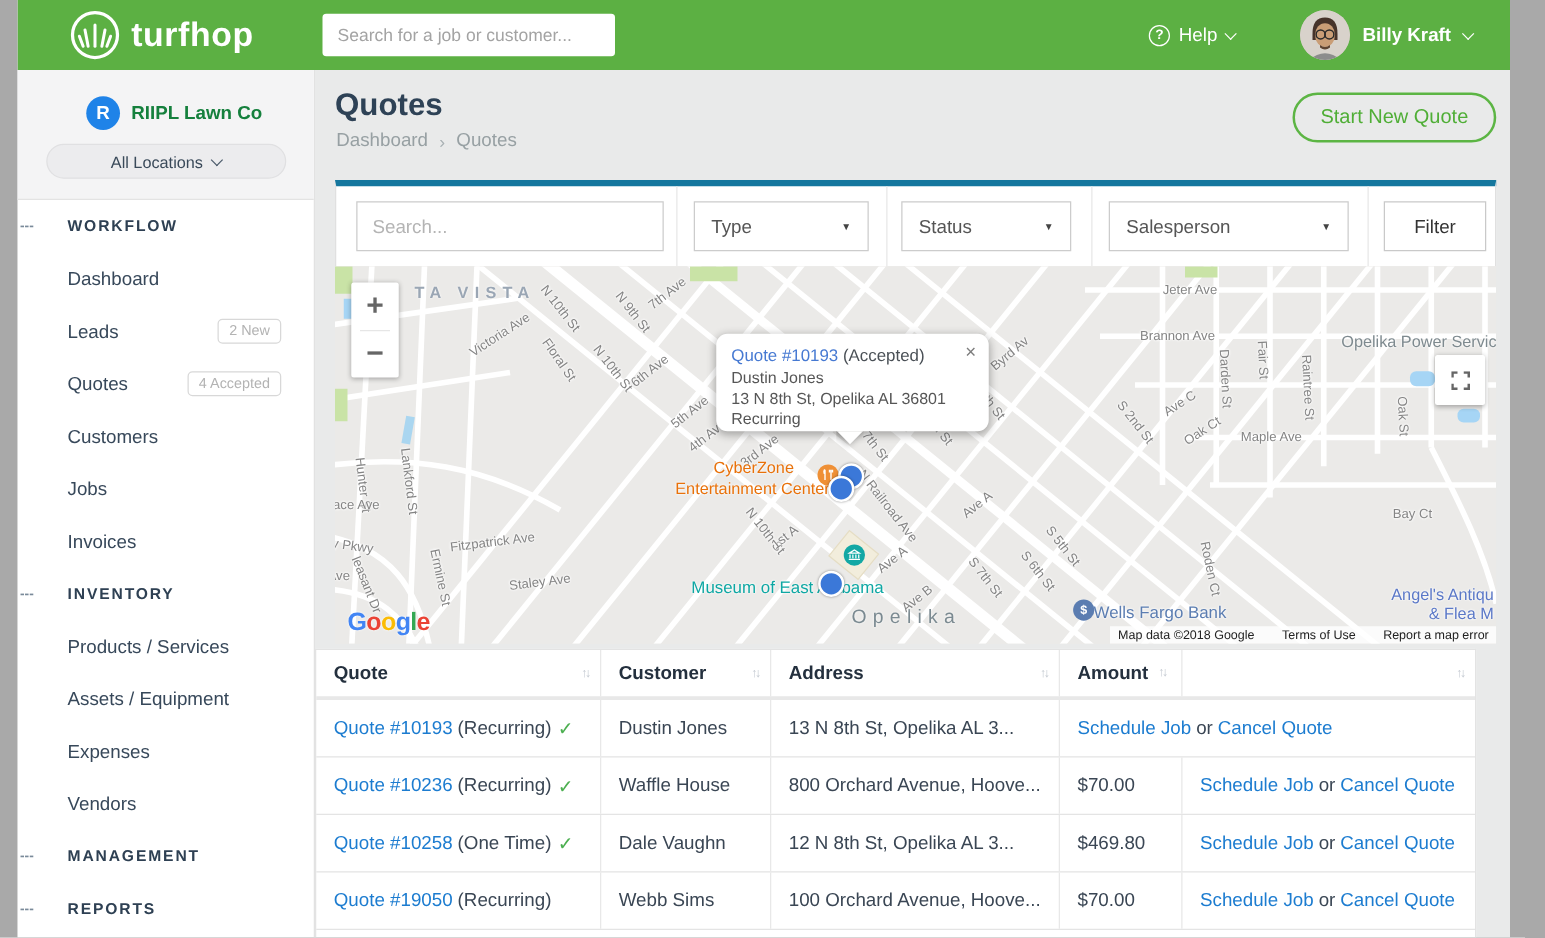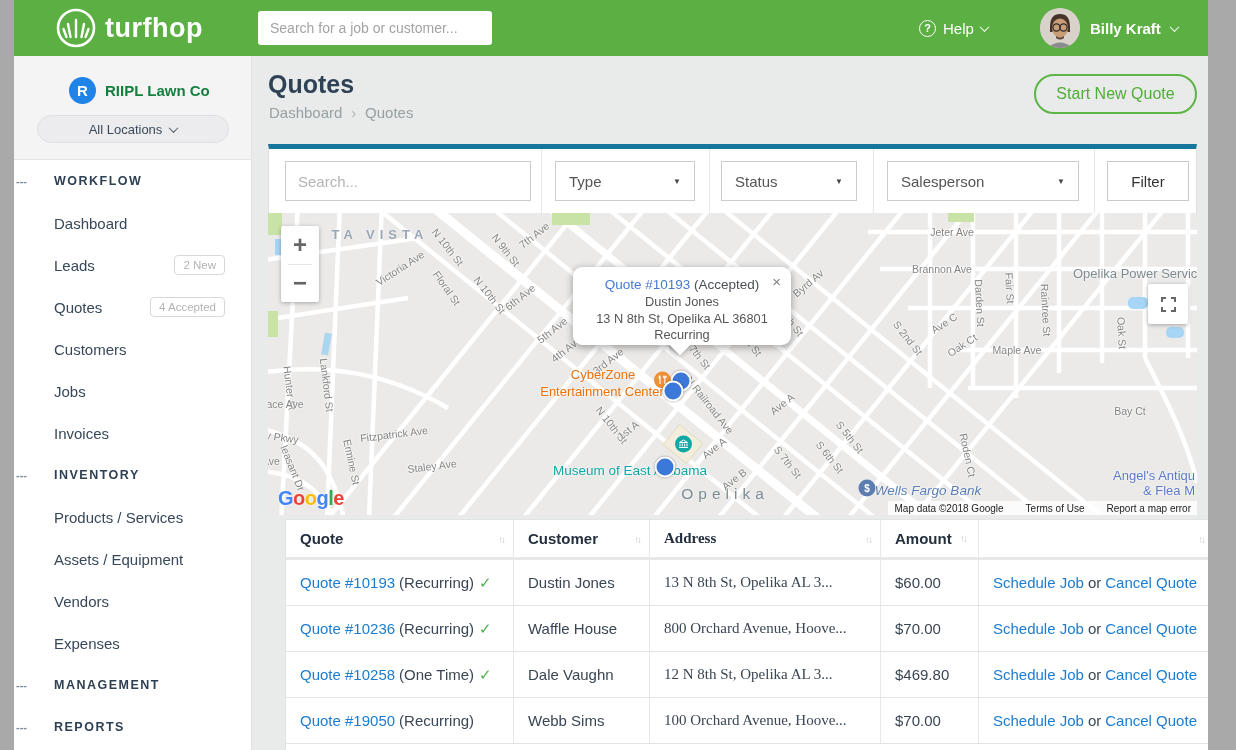--- a/index.html
+++ b/index.html
@@ -48,59 +48,59 @@
 .f-btn{position:absolute;top:12px;height:40px;border:1px solid #c9c9c9;background:#fff;font-size:15px;color:#333;display:flex;align-items:center;justify-content:center;}
 
 .map{position:absolute;left:16px;top:157px;width:929px;height:302px;background:#ebeae8;overflow:hidden;}
 .map svg.roads{position:absolute;left:0;top:0;}
 .street{position:absolute;font-size:10.5px;color:#848484;white-space:nowrap;transform:translate(-50%,-50%);text-shadow:0 0 2px #fff,0 0 2px #fff,0 0 3px #fff;}
 .hood{position:absolute;left:112px;top:21px;transform:translate(-50%,-50%);font-size:13px;font-weight:700;letter-spacing:5px;color:#9aa6b4;white-space:nowrap;text-shadow:0 0 2px #fff;}
 .city{position:absolute;left:457px;top:281px;transform:translate(-50%,-50%);font-size:15.5px;letter-spacing:5px;color:#7b8a91;white-space:nowrap;text-shadow:0 0 2px #fff;}
 .poi{position:absolute;white-space:nowrap;text-shadow:0 0 2px #fff,0 0 2px #fff;transform:translate(-50%,-50%);}
 .poi-cz{color:#e8710a;font-size:13px;text-align:center;}
 .poi-museum{color:#0ea7a3;font-size:13.5px;}
-.poi-bank{color:#5b7db1;font-size:13.5px;font-style:italic;}
+.poi-bank{color:#5b7db1;font-size:13.5px;}
 .poi-angel{color:#5b78c7;font-size:13px;text-align:right;transform:none;}
 .marker{position:absolute;width:21px;height:21px;border-radius:50%;background:#3b78d8;border:2.5px solid #fff;box-shadow:0 0 2px rgba(0,0,0,.45);transform:translate(-50%,-50%);}
 
 .zoomctl{position:absolute;left:13px;top:13px;width:38px;height:76px;background:#fff;box-shadow:0 1px 4px rgba(0,0,0,.3);border-radius:2px;}
 .zoomctl .zi,.zoomctl .zo{position:absolute;left:0;width:38px;height:38px;color:#666;font-size:24px;font-weight:700;display:flex;align-items:center;justify-content:center;}
 .zoomctl .zo{top:38px;}
 .zoomctl .zline{position:absolute;left:7px;right:7px;top:38px;height:1px;background:#e6e6e6;}
 .maptype{position:absolute;left:750px;top:14px;height:38px;display:flex;box-shadow:0 1px 4px rgba(0,0,0,.3);border-radius:2px;overflow:hidden;}
 .mt-btn{background:#fff;height:38px;display:flex;align-items:center;justify-content:center;font-size:15px;}
 .mt-map{width:72px;font-weight:700;color:#111;border-right:1px solid #e8e8e8;}
 .mt-sat{width:100px;color:#565656;}
 .fullscreen{position:absolute;left:880px;top:71px;width:40px;height:40px;background:#fff;box-shadow:0 1px 4px rgba(0,0,0,.3);border-radius:2px;display:flex;align-items:center;justify-content:center;}
 
-.infowin{position:absolute;left:305px;top:54px;width:218px;height:78px;background:#fff;border-radius:9px;box-shadow:0 2px 7px 1px rgba(0,0,0,.3);padding:10px 12px;text-align:center;}
+.infowin{position:absolute;left:305px;top:54px;width:218px;height:78px;background:#fff;border-radius:9px;box-shadow:0 2px 7px 1px rgba(0,0,0,.3);padding:10px 12px;}
 .infowin .tail{position:absolute;left:96px;top:78px;width:22px;height:16px;overflow:hidden;}
 .infowin .tail:before{content:"";position:absolute;left:3px;top:-9px;width:16px;height:16px;background:#fff;transform:rotate(45deg);box-shadow:0 2px 6px rgba(0,0,0,.3);}
 .iw-title{font-size:13.5px;margin-bottom:2px;}
 .iw-link{color:#4679d2;}
 .iw-status{color:#4a5056;}
 .iw-line{font-size:12.8px;color:#565656;line-height:16.5px;}
 .iw-close{position:absolute;right:10px;top:8px;color:#7d7d7d;font-size:15px;line-height:13px;}
 
 .glogo{position:absolute;left:10px;top:274px;font-size:20px;font-weight:700;letter-spacing:-0.5px;}
 .glogo span{text-shadow:0 0 2px #fff;}
 .attr{position:absolute;right:0;bottom:0;height:14px;background:rgba(255,255,255,.8);font-size:10px;color:#222;display:flex;gap:22px;align-items:center;padding:0 6px;}
 
-.tbl{position:absolute;left:33px;top:463px;width:929px;height:231px;background:#fff;border:1px solid #e3e3e3;border-bottom:none;}
+.tbl{position:absolute;left:0;top:463px;width:929px;height:231px;background:#fff;border:1px solid #e3e3e3;border-bottom:none;}
 .thead{position:relative;height:40px;border-bottom:3px solid #e8e8e8;display:flex;}
 .th{position:relative;display:flex;align-items:center;padding-left:14px;font-size:15px;font-weight:700;color:#24303e;border-right:1px solid #e8e8e8;}
 .th:last-child{border-right:none;}
 .sort{position:absolute;right:7px;top:50%;transform:translateY(-50%);color:#c4cad1;font-size:10px;display:flex;}
 .sort i{font-style:normal;}
 .sort i:first-child{margin-right:-2px;}
 .th.c4 .sort{position:static;margin-left:8px;transform:none;}
 .trow{display:flex;height:46px;border-bottom:1px solid #e4e4e4;}
 .td{display:flex;align-items:center;padding-left:14px;font-size:15px;color:#3a4654;border-right:1px solid #e8e8e8;overflow:hidden;white-space:nowrap;}
 .td:last-child{border-right:none;}
-.c1{width:228px;}.c2{width:136px;}.c3{width:231px;font-family:Liberation Serif, serif;}.c4{width:98px;}.c5{flex:1;}
+.c1{width:228px;}.c2{width:136px;}.c3{width:231px;}.c4{width:98px;}.c5{flex:1;}
 .qlink,.alink{color:#1c7cd0;}
 .qtype{color:#3a4654;margin-left:4px;}
 .check{color:#4caf50;margin-left:5px;font-size:15px;}
 .or{color:#3a4654;margin:0 4px;}
 </style>
 </head>
 <body>
 
 <div class="page">
 
@@ -209,27 +209,27 @@
         </div>
 
         <div class="nav-row item">
 
           <span class="nav-label">Assets / Equipment</span>
 
         </div>
 
         <div class="nav-row item">
 
+          <span class="nav-label">Expenses</span>
+
+        </div>
+
+        <div class="nav-row item">
+
           <span class="nav-label">Vendors</span>
-
-        </div>
-
-        <div class="nav-row item">
-
-          <span class="nav-label">Expenses</span>
 
         </div>
 
         <div class="nav-row section">
           <span class="dash">---</span>
           <span class="nav-label">MANAGEMENT</span>
 
         </div>
 
         <div class="nav-row section">
@@ -528,21 +528,20 @@
       <div>
 
           <div class="trow">
             <div class="td c1">
               <span class="qlink">Quote #10193</span>
               <span class="qtype">(Recurring)</span>
               <span class="check">✓</span>
             </div>
             <div class="td c2">Dustin Jones</div>
             <div class="td c3">13 N 8th St, Opelika AL 3...</div>
-            <div class="td c4">$60.00</div>
             <div class="td c5">
               <span class="alink">Schedule Job</span>
               <span class="or">or</span>
               <span class="alink">Cancel Quote</span>
             </div>
           </div>
 
           <div class="trow">
             <div class="td c1">
               <span class="qlink">Quote #10236</span>

